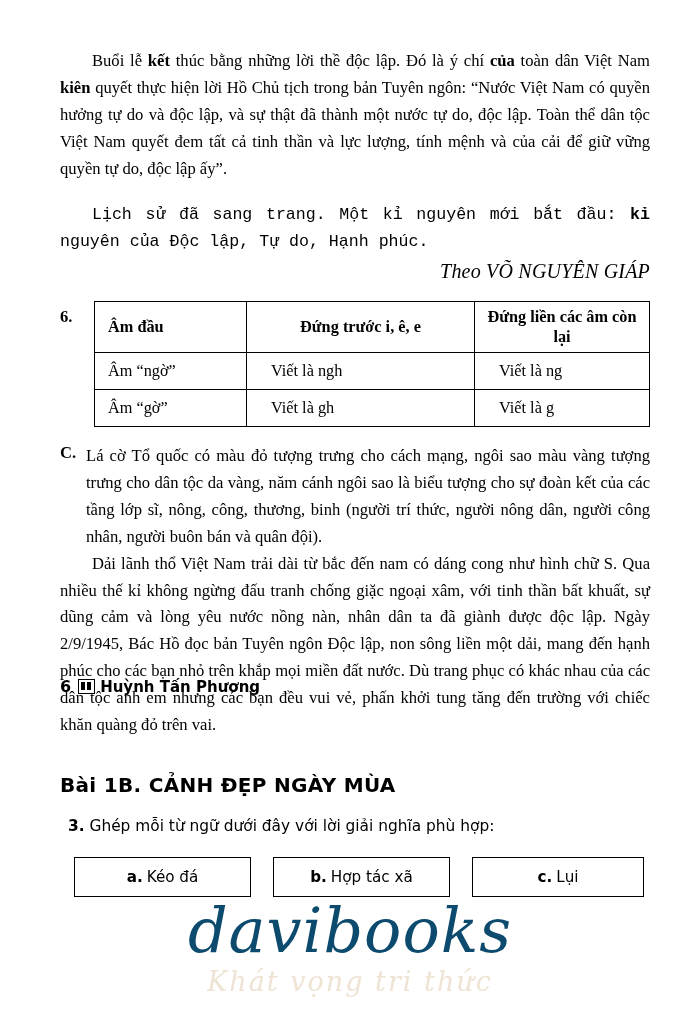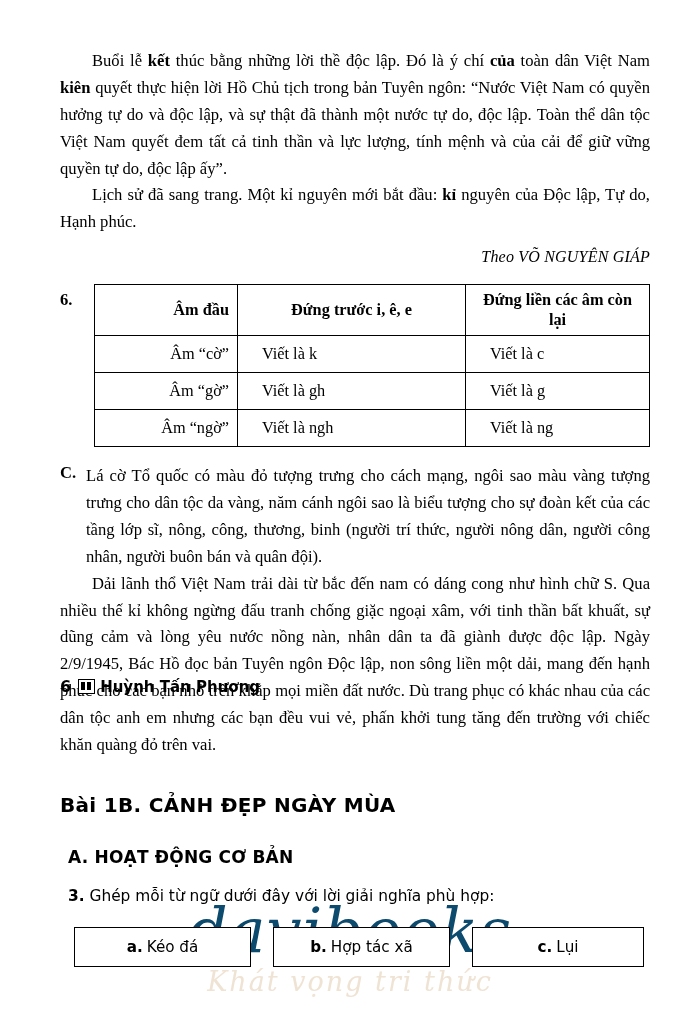--- a/index.html
+++ b/index.html
@@ -29,22 +29,22 @@
   }
   p.body-text {
     margin: 0 0 0 0;
     font-size: 16.6px;
     line-height: 1.62;
     text-align: justify;
     text-indent: 32px;
   }
   .b { font-weight: bold; }
   .attribution {
-    margin: 12px 0 0 0;
-    font-size: 16px;
+    margin: 4px 0 0 0;
+    font-size: 20px;
     text-align: right;
     font-style: italic;
     letter-spacing: 0.2px;
   }
 
   
   .ex6 {
     display: flex;
     align-items: flex-start;
     margin-top: 18px;
@@ -69,22 +69,22 @@
     text-align: center;
     vertical-align: middle;
     height: 26px;
   }
   table.rule-table th {
     font-weight: bold;
   }
   table.rule-table td.col1,
   table.rule-table th.col1 {
     width: 130px;
-    text-align: right;
-    padding-left: 4px;
+    text-align: left;
+    padding-left: 13px;
   }
   table.rule-table td.col2,
   table.rule-table th.col2 {
     width: 195px;
     text-align: left;
     padding-left: 18px;
   }
   table.rule-table td.col2 { padding-left: 24px; }
   table.rule-table td.col3,
   table.rule-table th.col3 {
@@ -235,68 +235,62 @@
 <body>
 
 <div class="page">
 
   <div class="content">
 
     <p class="body-text">
       <span>Buổi lễ </span><span class="b">kết</span><span> thúc bằng những lời thề độc lập. Đó là ý chí </span><span class="b">của</span><span> toàn dân Việt Nam </span><span class="b">kiên</span><span> quyết thực hiện lời Hồ Chủ tịch trong bản Tuyên ngôn: “Nước Việt Nam có quyền hưởng tự do và độc lập, và sự thật đã thành một nước tự do, độc lập. Toàn thể dân tộc Việt Nam quyết đem tất cả tinh thần và lực lượng, tính mệnh và của cải để giữ vững quyền tự do, độc lập ấy”.</span>
     </p>
 
-    <p class="body-text" style="margin-top:0;">
+    <p class="body-text" style="margin-top:20px;font-family:Liberation Mono, monospace;">
       <span>Lịch sử đã sang trang. Một kỉ nguyên mới bắt đầu: </span><span class="b">kỉ</span><span> nguyên của Độc lập, Tự do, Hạnh phúc.</span>
     </p>
 
     <p class="attribution">Theo VÕ NGUYÊN GIÁP</p>
 
     <div class="ex6">
       <div class="ex6-num">6.</div>
       <table class="rule-table">
         <thead>
           <tr>
             <th class="col1">Âm đầu</th>
             <th class="col2"><span>Đứng trước i, ê, e</span></th>
             <th class="col3">Đứng liền các âm còn lại</th>
           </tr>
         </thead>
         <tbody>
           <tr>
-            <td class="col1">Âm “cờ”</td>
-            <td class="col2">Viết là k</td>
-            <td class="col3">Viết là c</td>
+            <td class="col1">Âm “ngờ”</td>
+            <td class="col2">Viết là ngh</td>
+            <td class="col3">Viết là ng</td>
           </tr>
           <tr>
             <td class="col1">Âm “gờ”</td>
             <td class="col2">Viết là gh</td>
             <td class="col3">Viết là g</td>
           </tr>
-          <tr>
-            <td class="col1">Âm “ngờ”</td>
-            <td class="col2">Viết là ngh</td>
-            <td class="col3">Viết là ng</td>
-          </tr>
         </tbody>
       </table>
     </div>
 
     <div class="item-c">
       <div class="item-c-label">C.</div>
       <div class="item-c-body">
         <span>Lá cờ Tổ quốc có màu đỏ tượng trưng cho cách mạng, ngôi sao màu vàng tượng trưng cho dân tộc da vàng, năm cánh ngôi sao là biểu tượng cho sự đoàn kết của các tầng lớp sĩ, nông, công, thương, binh (người trí thức, người nông dân, người công nhân, người buôn bán và quân đội).</span>
       </div>
     </div>
 
     <p class="body-text para-block">Dải lãnh thổ Việt Nam trải dài từ bắc đến nam có dáng cong như hình chữ S. Qua nhiều thế kỉ không ngừng đấu tranh chống giặc ngoại xâm, với tinh thần bất khuất, sự dũng cảm và lòng yêu nước nồng nàn, nhân dân ta đã giành được độc lập. Ngày 2/9/1945, Bác Hồ đọc bản Tuyên ngôn Độc lập, non sông liền một dải, mang đến hạnh phúc cho các bạn nhỏ trên khắp mọi miền đất nước. Dù trang phục có khác nhau của các dân tộc anh em nhưng các bạn đều vui vẻ, phấn khởi tung tăng đến trường với chiếc khăn quàng đỏ trên vai.</p>
 
     <h2 class="lesson-title">Bài 1B. CẢNH ĐẸP NGÀY MÙA</h2>
 
-    <h3 class="section-title">A. HOẠT ĐỘNG CƠ BẢN</h3>
 
 
     <div class="q-line">
       <span class="qnum">3.</span>
       <span>Ghép mỗi từ ngữ dưới đây với lời giải nghĩa phù hợp:</span>
     </div>
 
     <div class="answer-row">
       <div class="answer-box">
         <span class="letter">a.</span>

